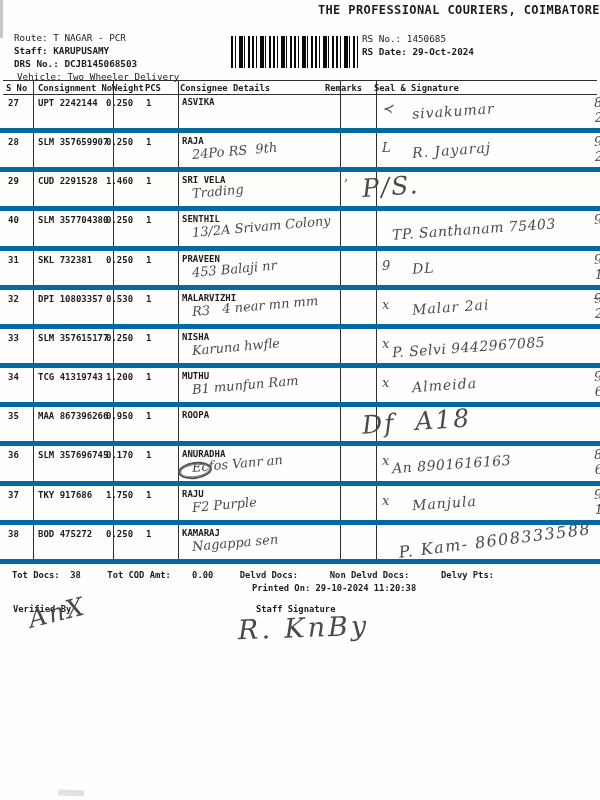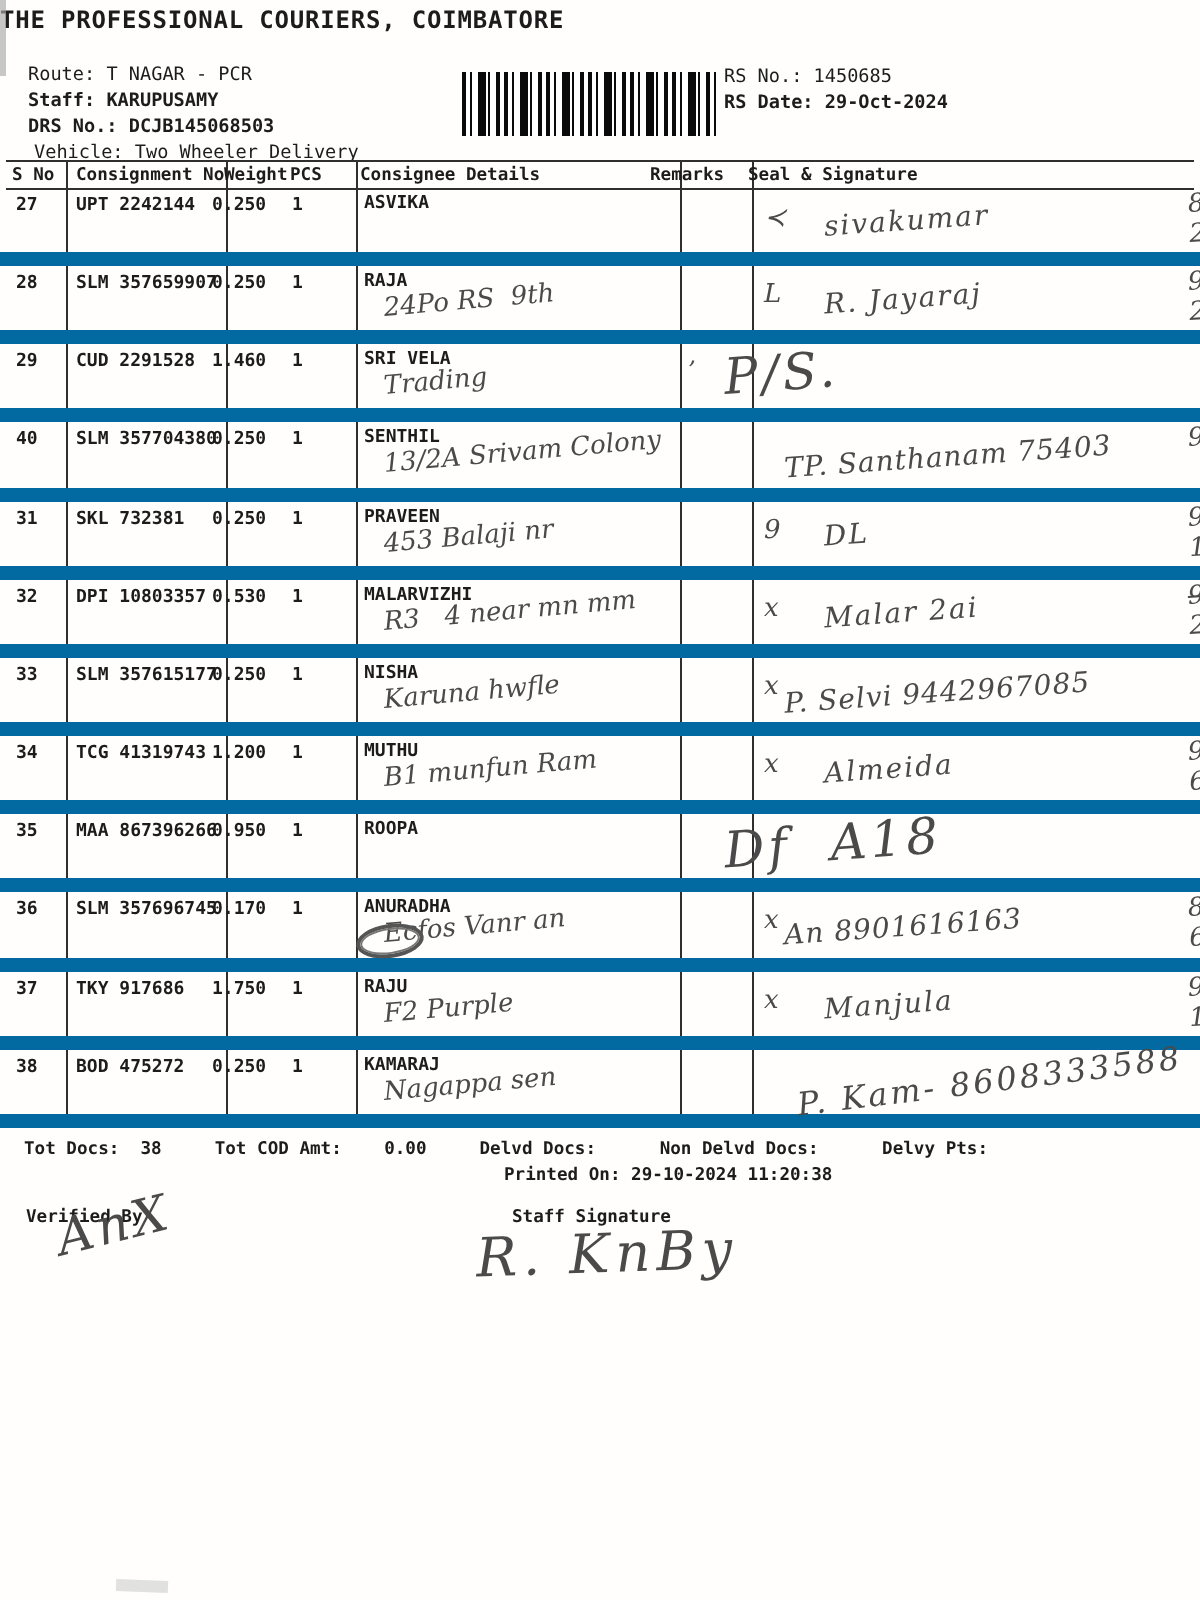--- a/index.html
+++ b/index.html
@@ -1,32 +1,32 @@
 <!DOCTYPE html>
 <html><head>
 <meta charset="utf-8">
 <style>
   html,body{margin:0;padding:0;background:#e9e9e9;}
   .page{position:relative;width:600px;height:800px;background:#fffefd;margin:0 auto;
         font-family:"DejaVu Sans Mono",monospace;color:#1c1c1c;overflow:hidden;}
   .print{font-weight:700;white-space:pre;}
   .abs{position:absolute;}
   
-  .company{top:3px;left:0;width:600px;text-align:left;font-size:12px;letter-spacing:.4px;}
+  .company{top:3px;left:0;width:600px;text-align:right;font-size:12px;letter-spacing:.4px;}
   .subtitle{top:17px;left:0;width:600px;text-align:center;font-size:11.5px;letter-spacing:.2px;}
   .fs9{font-size:9.3px;}
   .barcode{top:36px;left:231px;width:127px;height:32px;
      background:repeating-linear-gradient(90deg,#0a0a0a 0 2px,#fff 2px 4px,#0a0a0a 4px 5px,#fff 5px 8px,#0a0a0a 8px 12px,#fff 12px 13px,#0a0a0a 13px 14px,#fff 14px 17px,#0a0a0a 17px 19px,#fff 19px 21px);}
   
   .hline{left:3px;right:3px;height:1px;background:#2f2f2f;}
   .vline{width:1px;top:80px;height:484px;background:#2f2f2f;}
   .v1{left:33px}.v2{left:113px}.v3{left:178px}.v4{left:340px}.v5{left:376px}
   .thead span{position:absolute;top:83px;font-size:8.8px;font-weight:700;white-space:pre;}
   .tbody{position:absolute;top:94px;left:0;width:600px;}
-  .row{position:relative;height:39.17px;box-sizing:border-box;border-bottom:7px solid #0369a1;}
+  .row{position:relative;height:39.17px;box-sizing:border-box;border-bottom:5px solid #0369a1;}
   .row span{position:absolute;white-space:pre;}
   .c{font-size:9px;font-weight:700;top:4px;}
   .sno{left:8px}.cons{left:38px}.wt{left:106px}.pcs{left:146px}.consignee{left:182px;top:3px;}
   
   .hand{font-family:"DejaVu Serif",serif;font-style:italic;color:#4a4a4a;}
   .note{left:192px;top:14px;font-size:13px;transform:rotate(-5deg);transform-origin:left;}
   .remark{left:344px;top:6px;font-size:12px;}
   .mark{left:382px;top:7px;font-size:13px;}
   .sig{left:412px;top:9px;font-size:14px;transform:rotate(-4deg);letter-spacing:1px;}
   .sig-large{font-size:25px;left:362px;top:0px;letter-spacing:2px;}

